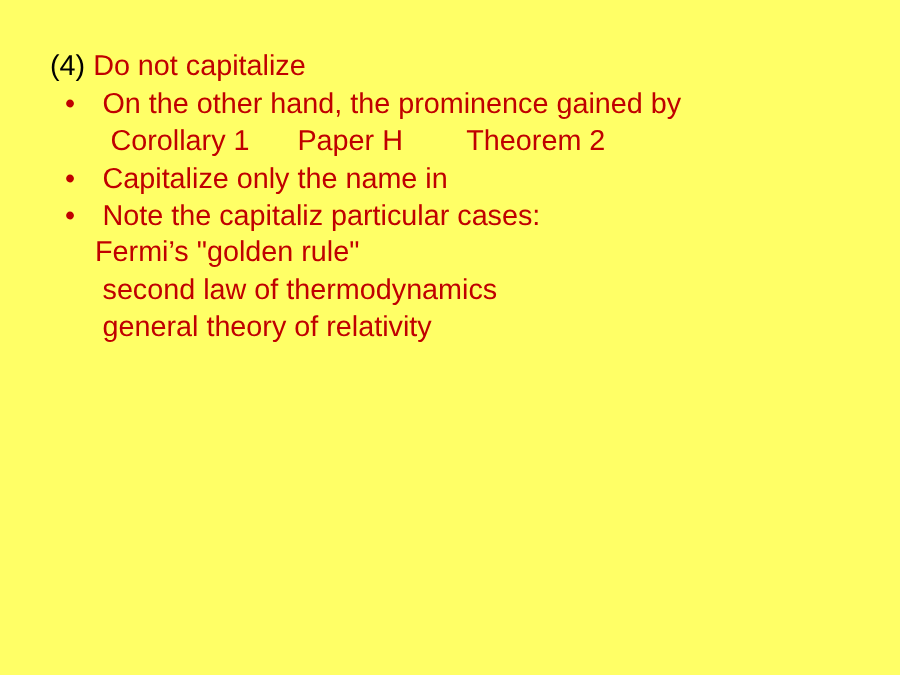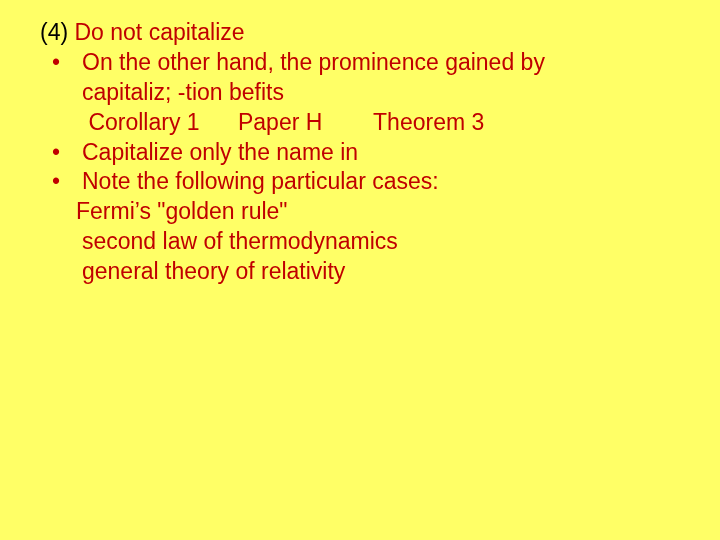--- a/index.html
+++ b/index.html
@@ -16,21 +16,21 @@
   .slide {
     padding: 18px 40px 0 40px;
     box-sizing: border-box;
   }
   .line {
     white-space: pre;
   }
   .black {
     color: #000;
   }
-  .indent1 { padding-left: 0px; }
+  .indent1 { padding-left: 0px; margin-top: 20px; }
   .indent2 { padding-left: 42px; }
   .indent3 { padding-left: 36px; }
   .bullet-row {
     display: flex;
     align-items: flex-start;
   }
   .bullet-dot {
     width: 42px;
     flex: 0 0 42px;
     text-align: left;
@@ -46,35 +46,34 @@
 
 <div class="slide">
 
   <div class="line indent1"><span class="black">(4) </span><span>Do not capitalize</span></div>
 
 
   <div class="bullet-row">
     <div class="bullet-dot">•</div>
     <div class="bullet-text">
       <div class="line">On the other hand, the prominence gained by</div>
-      <div class="line">capitaliz; -tion befits</div>
     </div>
   </div>
-  <div class="line indent2"> <span>Corollary 1</span>      <span>Paper H</span>        <span>Theorem 3</span></div>
+  <div class="line indent2"> <span>Corollary 1</span>      <span>Paper H</span>        <span>Theorem 2</span></div>
 
   <div class="bullet-row">
     <div class="bullet-dot">•</div>
     <div class="bullet-text">
       <div class="line">Capitalize only the name in</div>
     </div>
   </div>
 
   <div class="bullet-row">
     <div class="bullet-dot">•</div>
     <div class="bullet-text">
-      <div class="line">Note the following particular cases:</div>
+      <div class="line">Note the capitaliz particular cases:</div>
     </div>
   </div>
   <div class="line indent3">Fermi’s "golden rule"</div>
   <div class="line indent2">second law of thermodynamics</div>
   <div class="line indent2">general theory of relativity</div>
 
 </div>
 
 </body></html>

